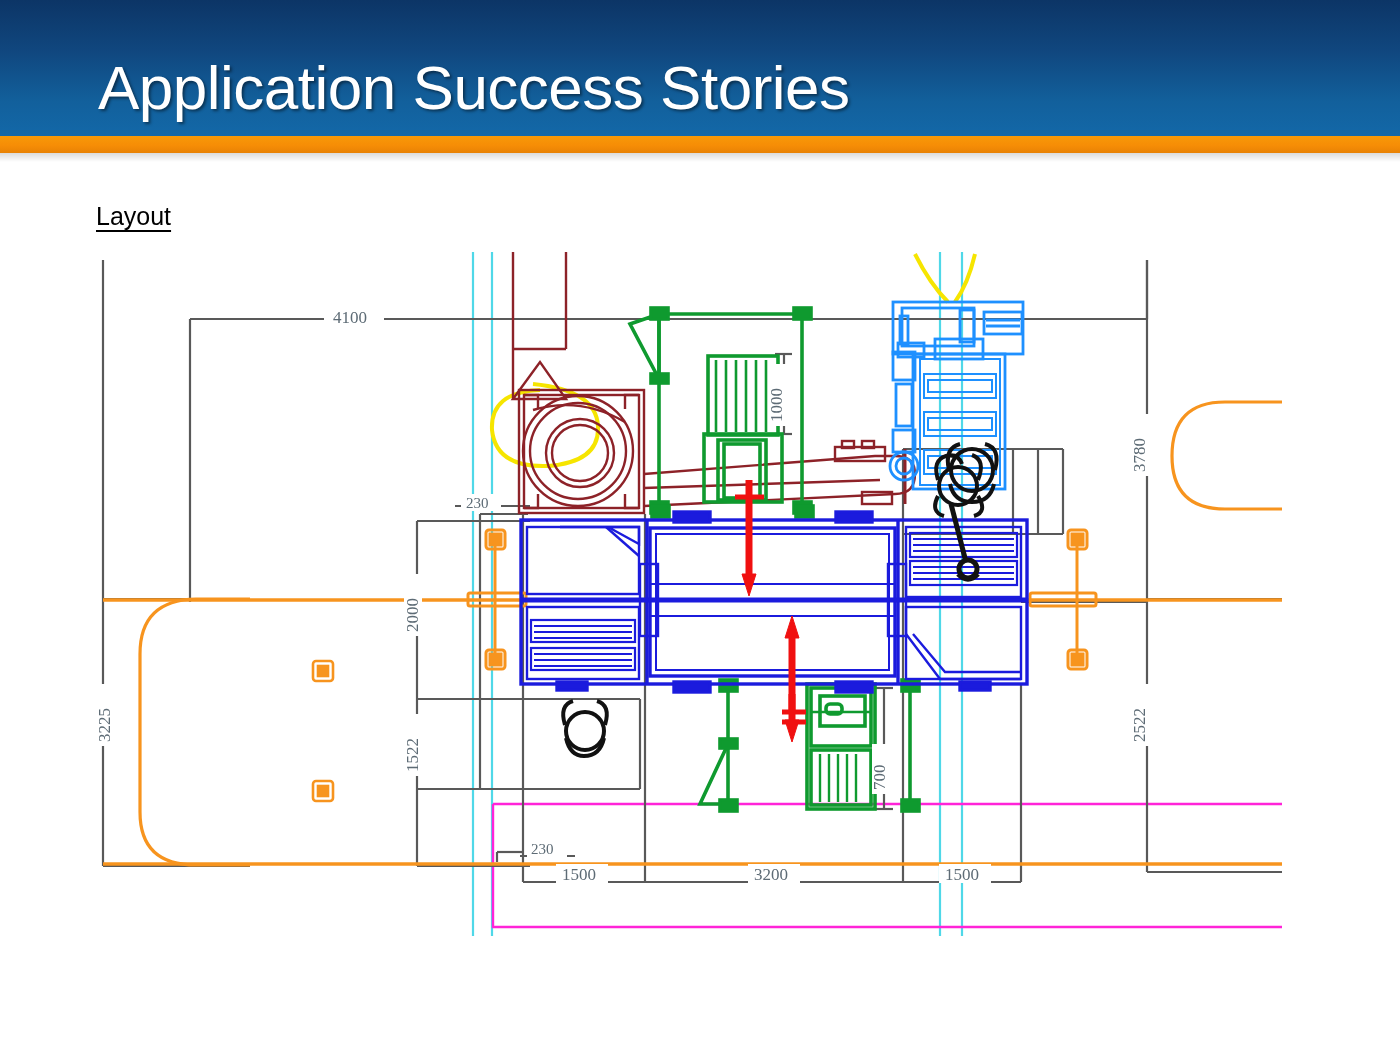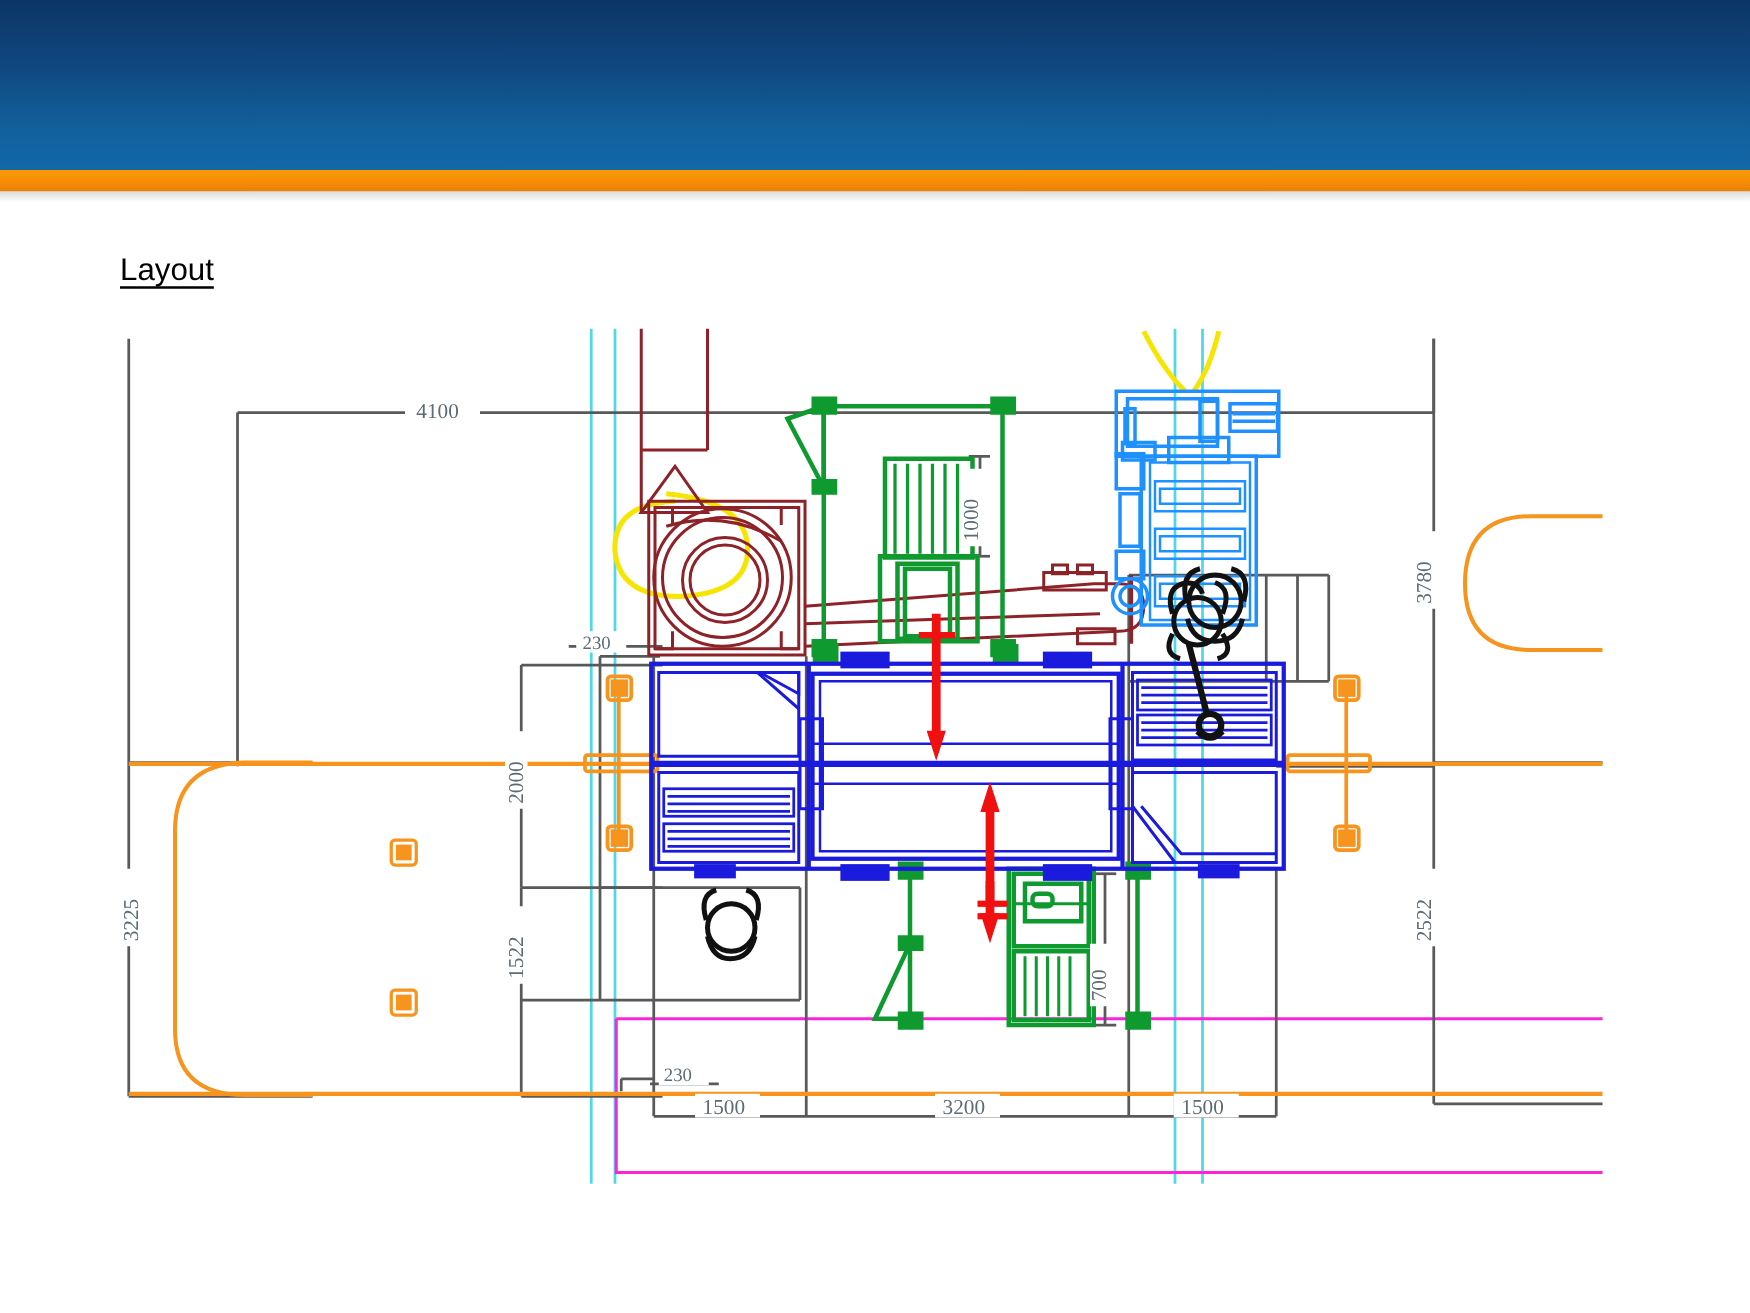--- a/index.html
+++ b/index.html
@@ -39,21 +39,21 @@
   
   .section-heading{
     position:absolute;left:96px;top:202px;
     font-size:25px;color:#000;
     text-decoration:underline;
     text-underline-offset:5px;
     font-family:"Liberation Sans", sans-serif;
   }
 
   .drawing{
-    position:absolute;left:0px;top:255px;width:1400px;height:700px;
+    position:absolute;left:0px;top:244px;width:1400px;height:700px;
   }
   .drawing svg{display:block;}
 
   
   .footer{position:absolute;left:0;top:950px;width:1400px;height:100px;}
 
   text.dim{
     font-family:"Liberation Serif", serif;
     font-size:17px;
     fill:#5d6b75;
@@ -65,20 +65,21 @@
   }
 </style>
 </head>
 <body>
 
 <div class="slide">
 
   <div class="header"></div>
   <div class="header-rule"></div>
   <div class="header-shadow"></div>
+  <div class="slide-title">Application Success Stories</div>
 
   <div class="section-heading">Layout</div>
 
   <div class="drawing">
   <svg width="1400" height="700" viewBox="0 0 1400 700" xmlns="http://www.w3.org/2000/svg">
 
     <g stroke="#4fd8e8" stroke-width="2.2" fill="none">
       <line x1="473" y1="8" x2="473" y2="692"></line>
       <line x1="492" y1="8" x2="492" y2="692"></line>
       <line x1="940" y1="8" x2="940" y2="692"></line>

